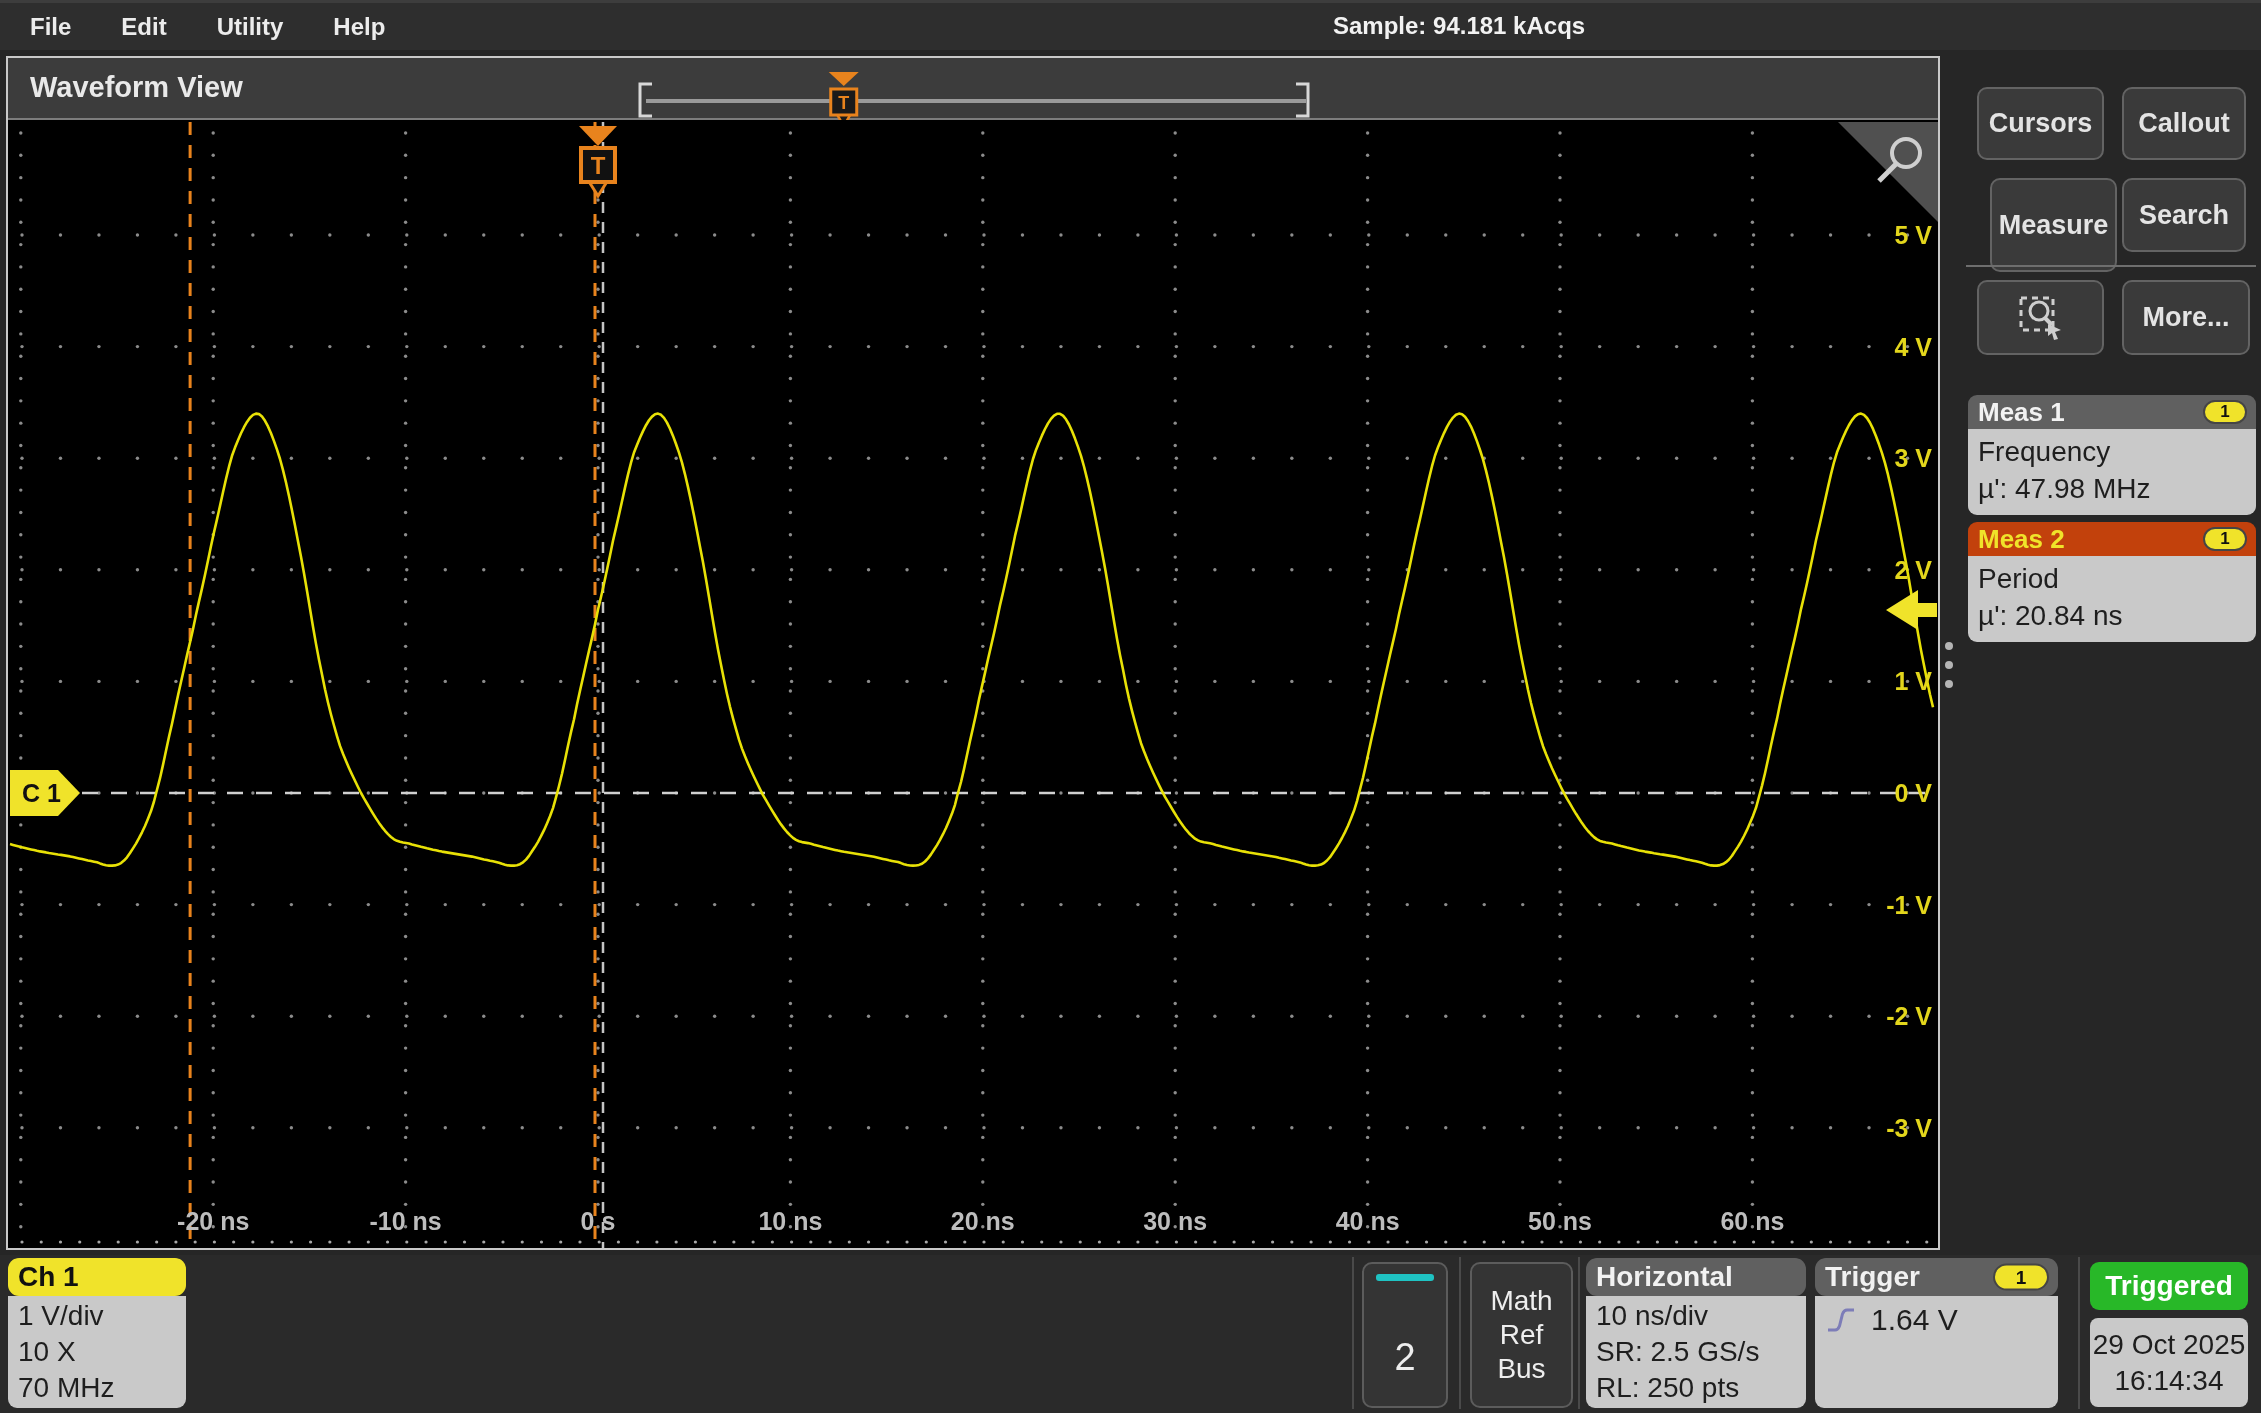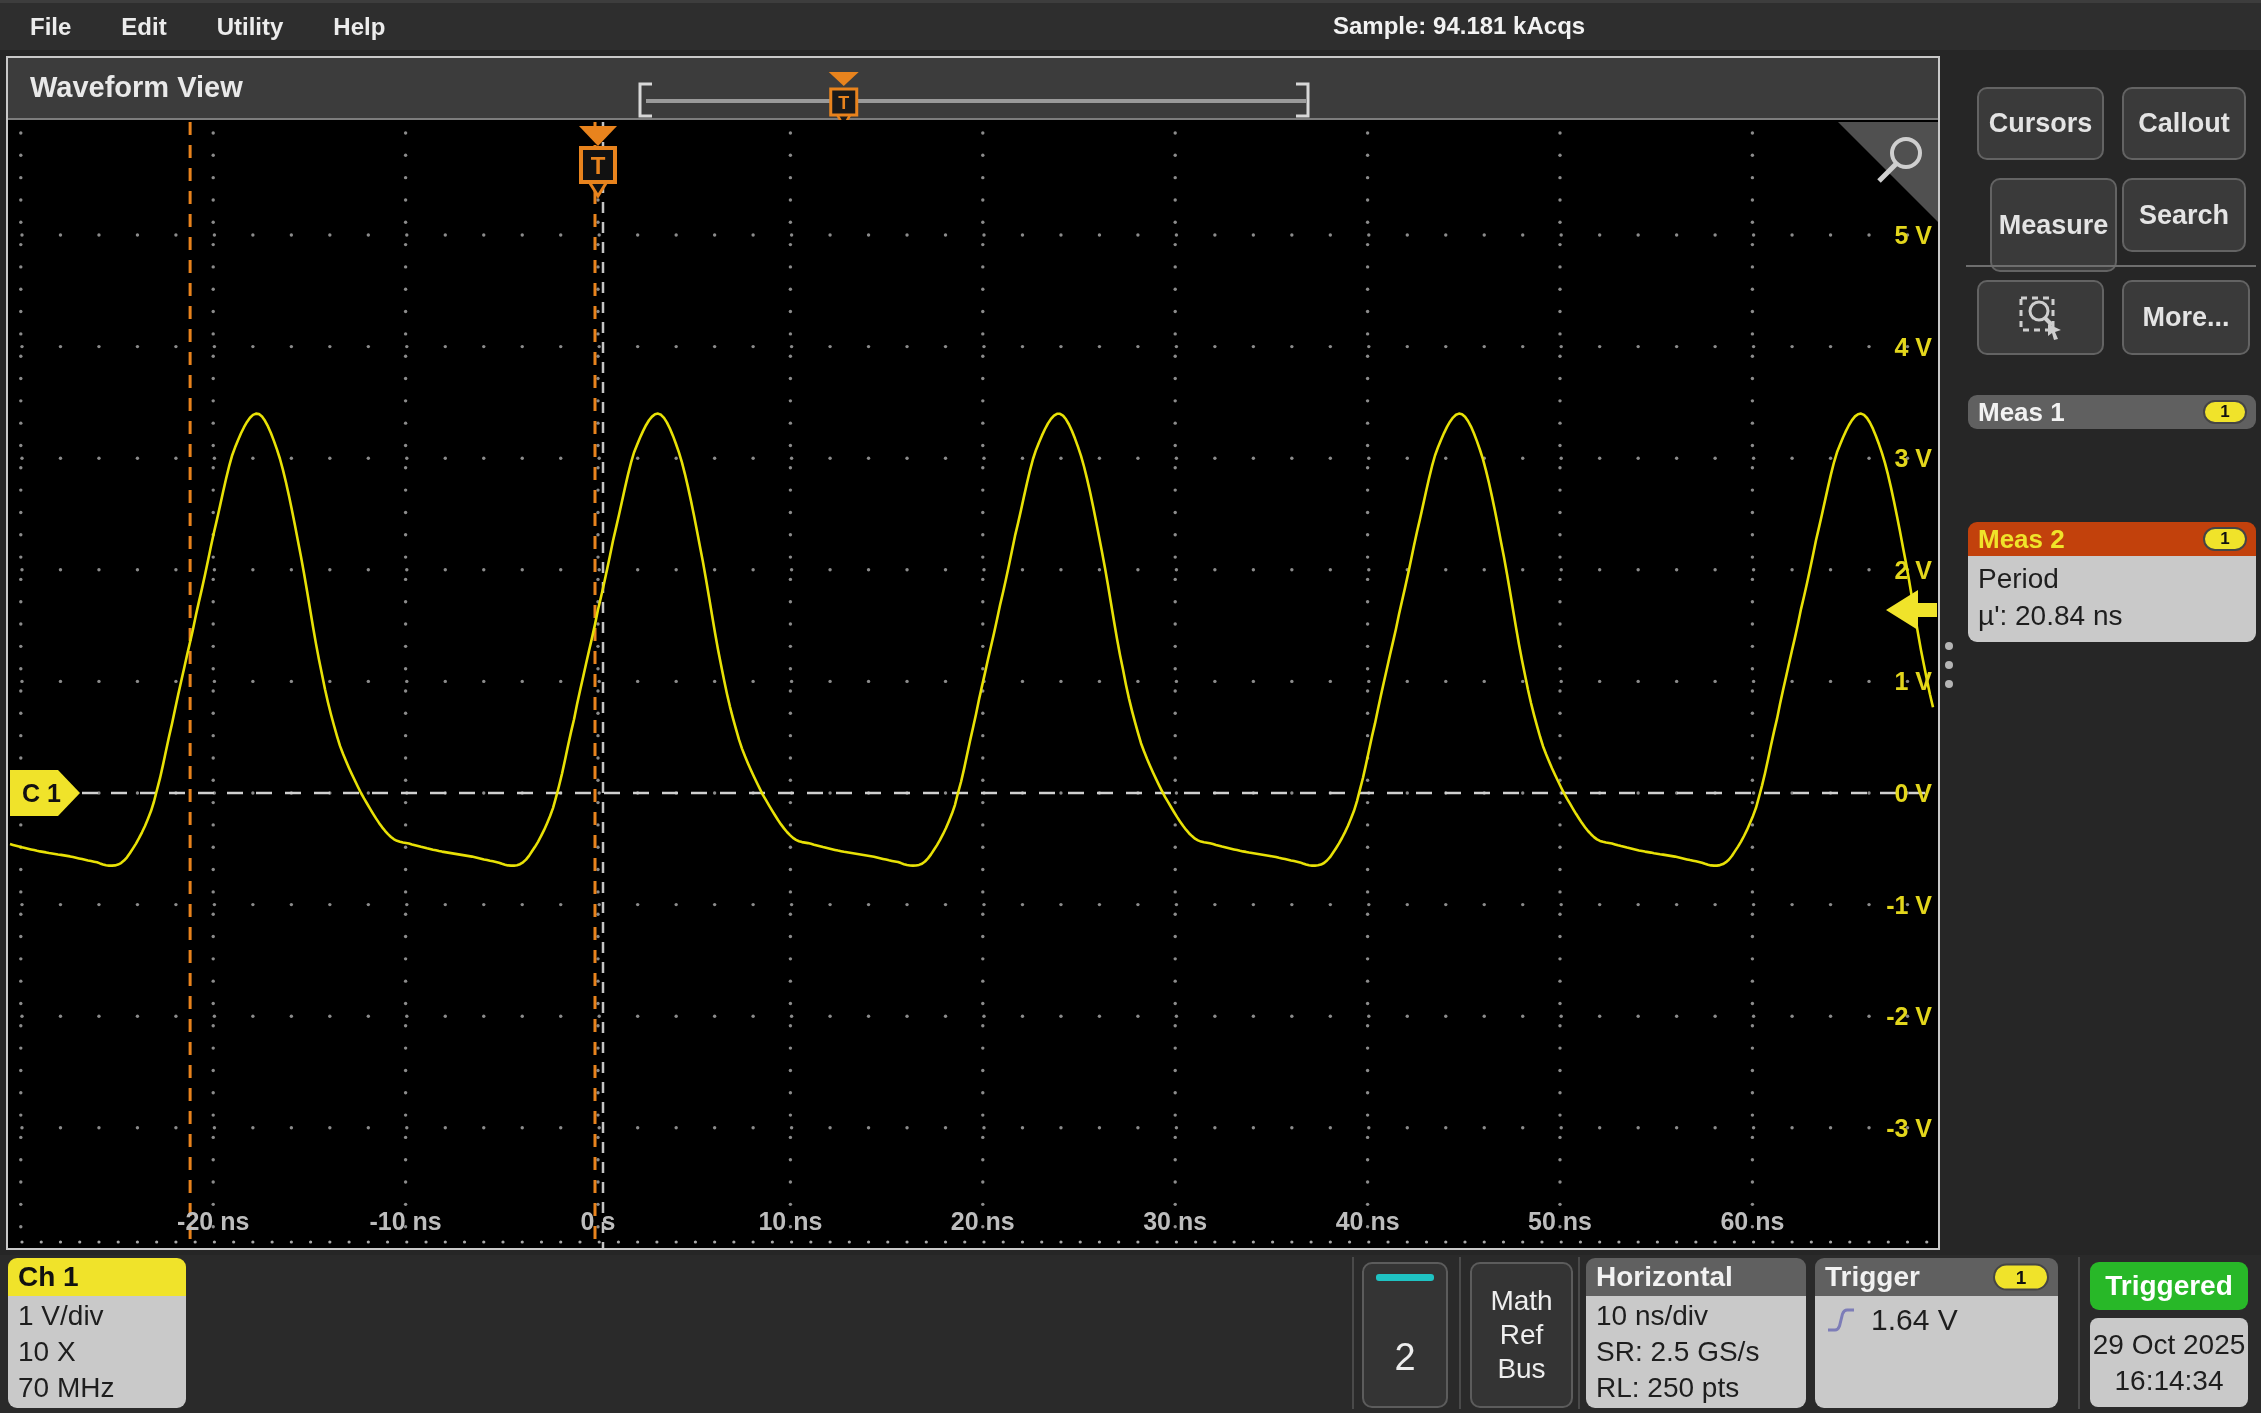--- a/index.html
+++ b/index.html
@@ -48,21 +48,21 @@
           width:44px; height:24px; background:#f0e32a; border:2px solid #454545;
           border-radius:12px; color:#111; font-size:17px; font-weight:700;
           display:flex; align-items:center; justify-content:center; }
 
   
   #bottom-bar { position:absolute; left:0; top:1255px; width:2261px; height:158px;
                 background:#2a2a2a; }
   .vsep { position:absolute; top:2px; width:2px; height:152px; background:#4a4a4a; }
   .badge { position:absolute; border-radius:9px; overflow:hidden; cursor:pointer; }
   .badge .hd { height:38px; display:flex; align-items:center; padding-left:10px;
-               background:#606060; position:relative; }
+               background:#606060; position:relative;border-radius:11px; }
   .badge .hd .t { color:#f2f2f2; font-size:28px; font-weight:700; }
   .badge .bd { background:#c9c9c9; height:112px; padding:2px 0 0 10px; }
   .badge .bd div { color:#1e1e1e; font-size:28px; line-height:36px; white-space:nowrap; }
   #ch1-badge .hd { background:#f0e32a; }
   #ch1-badge .hd .t { color:#111; }
   .sq-btn { position:absolute; background:#343434; border:2px solid #5c5c5c; border-radius:10px;
             color:#e8e8e8; cursor:pointer; }
   #btn2-bar { position:absolute; left:50%; top:10px; transform:translateX(-50%);
               width:58px; height:7px; background:#1fc3c3; border-radius:3px; }
   #btn2-num { position:absolute; left:0; right:0; top:72px; text-align:center;
@@ -1224,20 +1224,24 @@
       <polygon points="30,29 43,35 37,37 40,44 36,45 34,38 30,41" fill="#cfcfcf"></polygon>
     </svg>
   </div>
   <div class="btn" style="left:160px; top:224px; width:128px; height:75px;">More...</div>
 
   <div class="meas-card" style="top:339px;">
     <div class="meas-header">
       <span class="t">Meas 1</span>
       <span class="pill">1</span>
     </div>
+    <div class="meas-body">
+      <div>Frequency</div>
+      <div>µ': 47.98 MHz</div>
+    </div>
   </div>
 
   <div class="meas-card" style="top:466px;">
     <div class="meas-header sel">
       <span class="t">Meas 2</span>
       <span class="pill">1</span>
     </div>
     <div class="meas-body">
       <div>Period</div>
       <div>µ': 20.84 ns</div>

